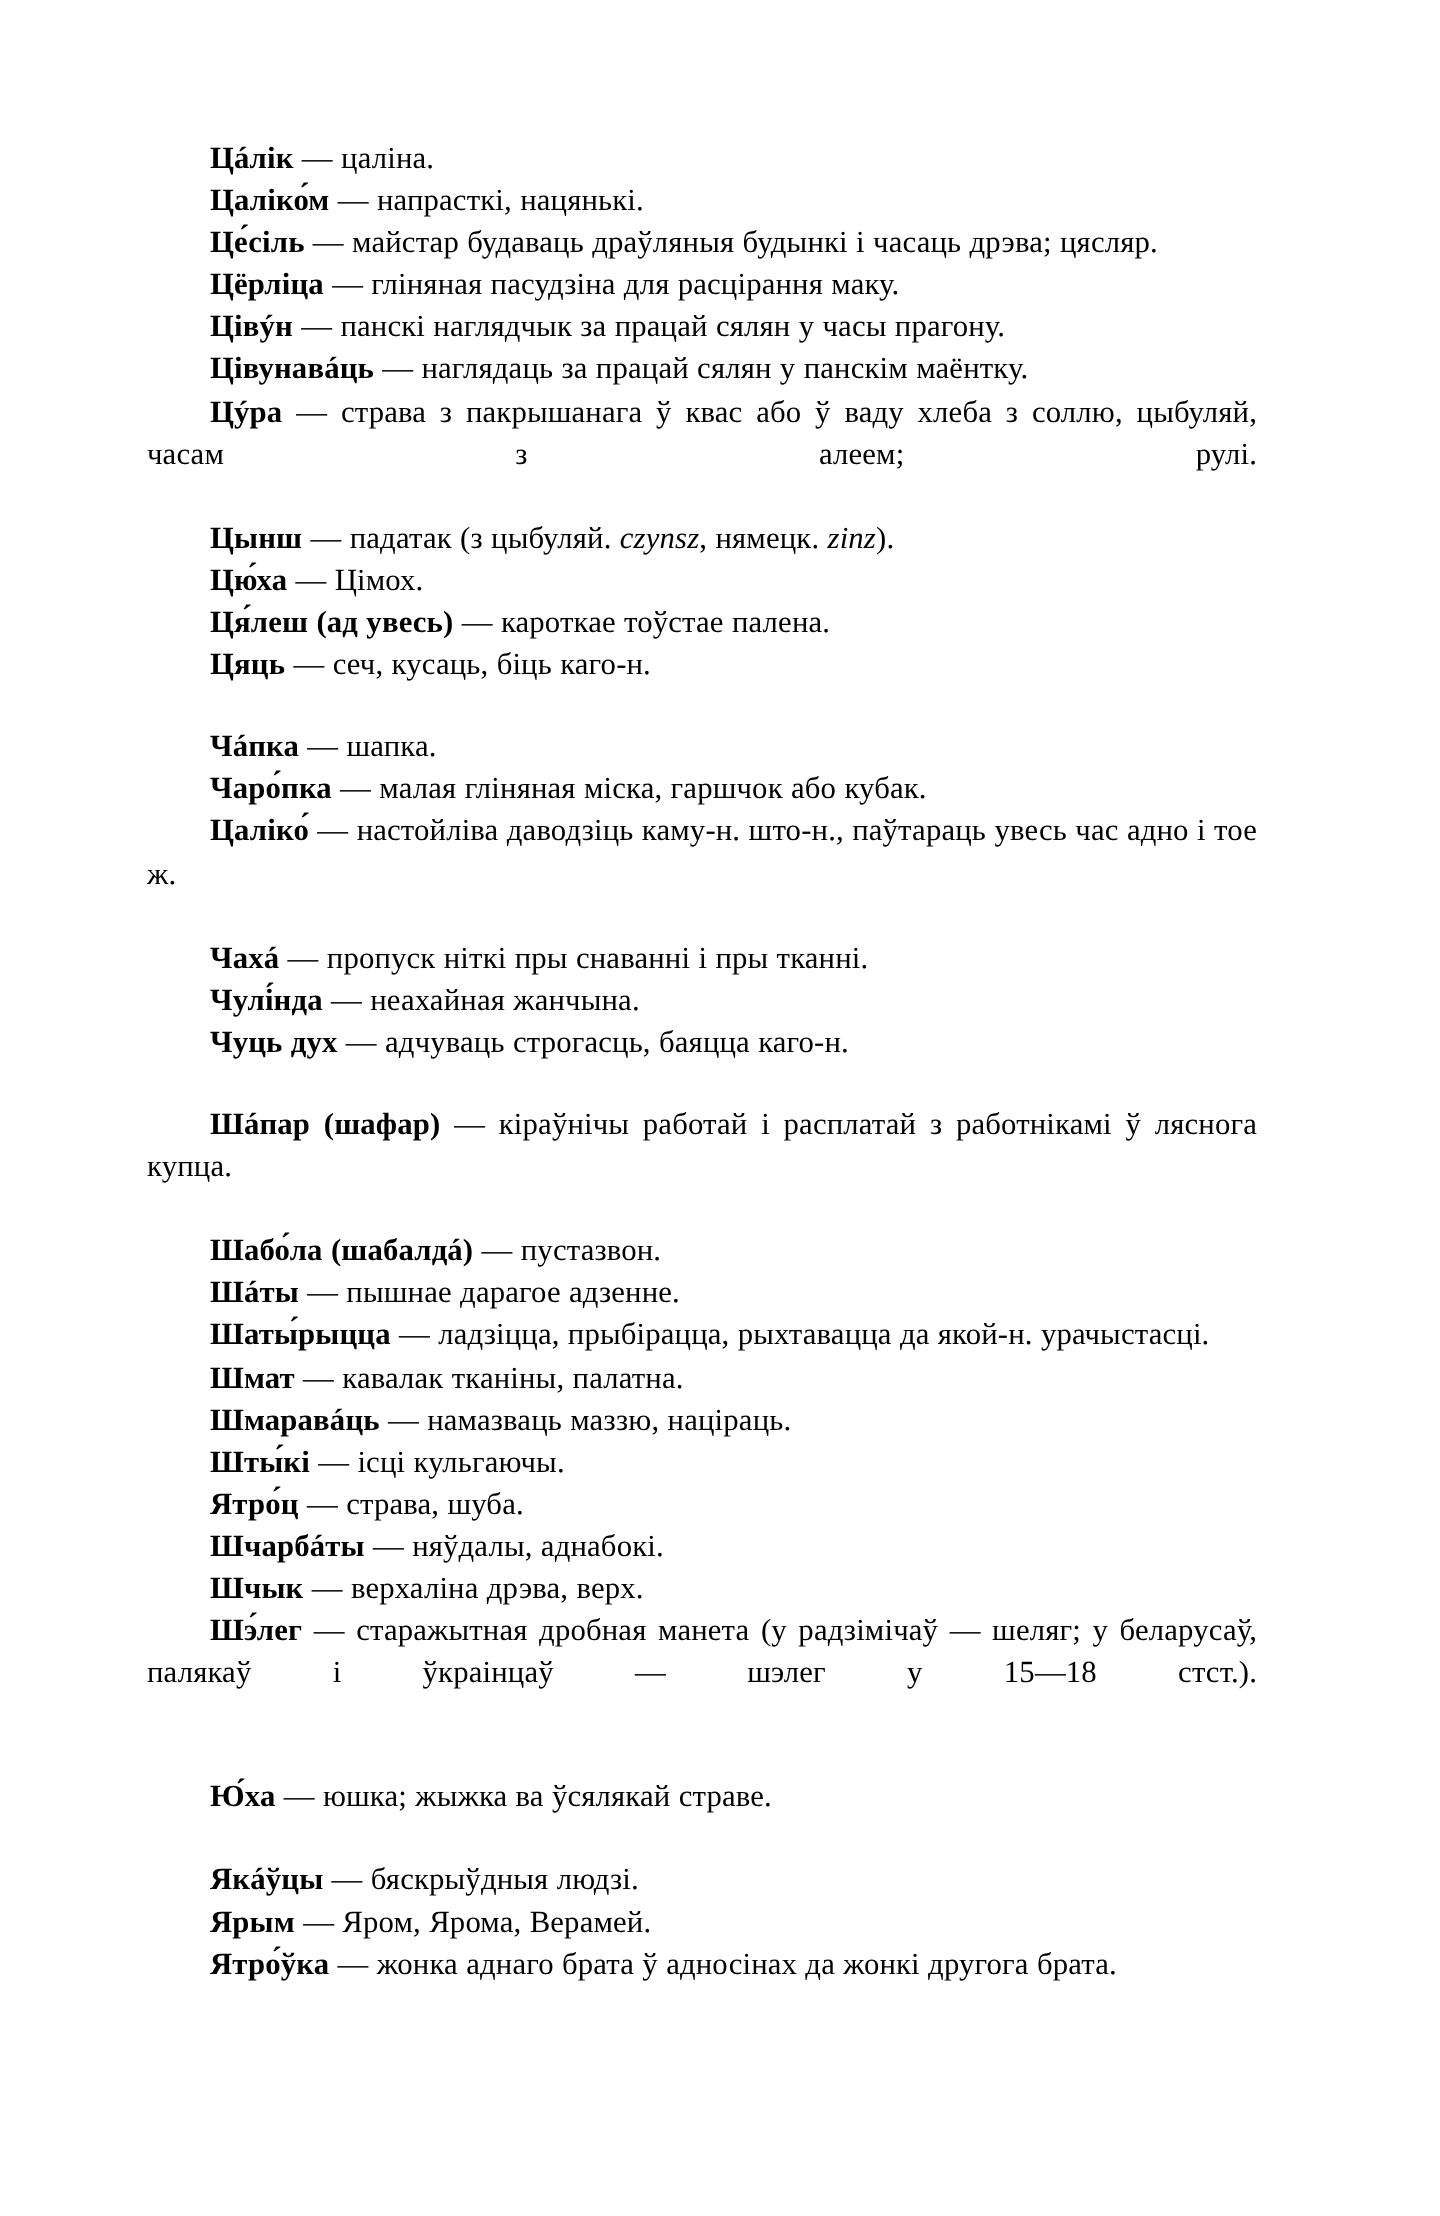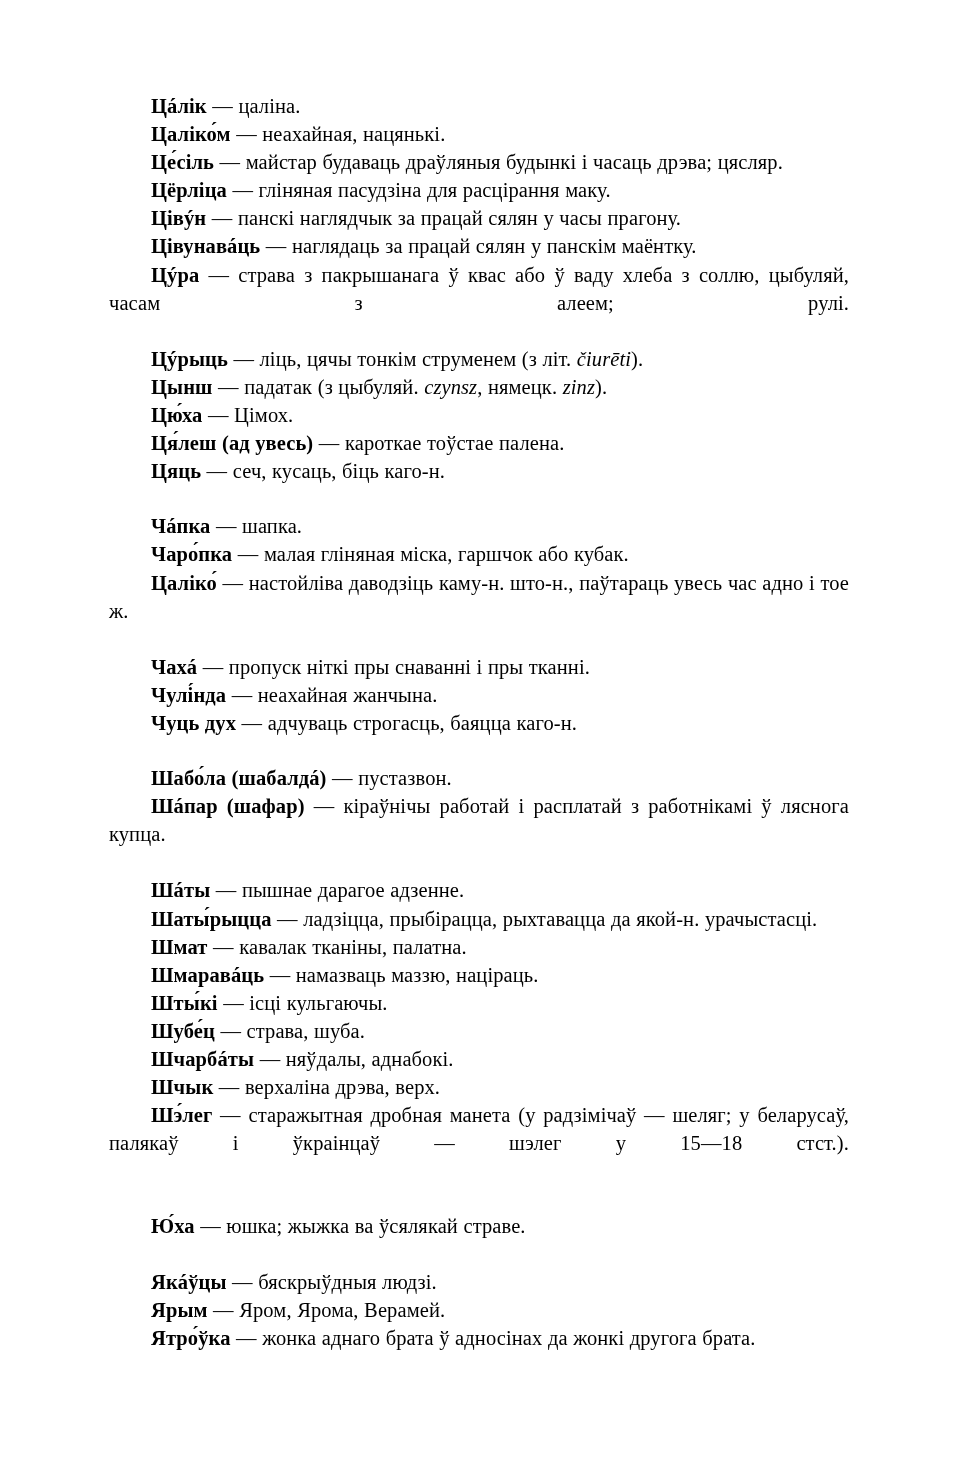--- a/index.html
+++ b/index.html
@@ -15,21 +15,21 @@
     overflow: hidden;
   }
   .page {
     position: relative;
     width: 960px;
     height: 1477px;
     background: #ffffff;
   }
   .text-block {
     position: absolute;
-    left: 109px;
+    left: 98px;
     top: 92px;
     width: 740px;
   }
   .entry {
     margin: 0;
     padding: 0;
     text-indent: 42px;
     font-size: 20.5px;
     line-height: 28.1px;
     text-align: justify;
@@ -56,47 +56,46 @@
   .section-gap {
     height: 27px;
   }
 </style>
 </head>
 <body>
 
 <div class="page">
   <div class="text-block" id="glossary">
       <p class="entry single"><span class="hw">Цáлік</span><span> — </span><span>цаліна.</span></p>
-      <p class="entry single"><span class="hw">Цаліко́м</span><span> — </span><span>неахайная, нацянькі.</span></p>
+      <p class="entry single"><span class="hw">Цаліко́м</span><span> — </span><span>напрасткі, нацянькі.</span></p>
       <p class="entry single"><span class="hw">Це́сіль</span><span> — </span><span>майстар будаваць драўляныя будынкі і часаць дрэва; цясляр.</span></p>
       <p class="entry single"><span class="hw">Цёрліца</span><span> — </span><span>гліняная пасудзіна для расцірання маку.</span></p>
       <p class="entry single"><span class="hw">Цівýн</span><span> — </span><span>панскі наглядчык за працай сялян у часы прагону.</span></p>
       <p class="entry single"><span class="hw">Цівунавáць</span><span> — </span><span>наглядаць за працай сялян у панскім маёнтку.</span></p>
       <p class="entry"><span class="hw">Цýра</span><span> — </span><span>страва з пакрышанага ў квас або ў ваду хлеба з соллю, цыбуляй, часам з алеем; рулі.</span></p>
-      <p class="entry single"><span class="hw">Цýрыць</span><span> — </span><span class="">ліць, цячы тонкім струменем (з літ. </span><span class="lat">čiurēti</span><span class="">).</span></p>
       <p class="entry single"><span class="hw">Цынш</span><span> — </span><span class="">падатак (з цыбуляй. </span><span class="lat">czynsz</span><span class="">, нямецк. </span><span class="lat">zinz</span><span class="">).</span></p>
       <p class="entry single"><span class="hw">Цю́ха</span><span> — </span><span>Цімох.</span></p>
       <p class="entry single"><span class="hw">Ця́леш (ад увесь)</span><span> — </span><span>кароткае тоўстае палена.</span></p>
       <p class="entry single"><span class="hw">Цяць</span><span> — </span><span>сеч, кусаць, біць каго-н.</span></p>
       <div class="section-gap"></div>
       <p class="entry single"><span class="hw">Чáпка</span><span> — </span><span>шапка.</span></p>
       <p class="entry single"><span class="hw">Чаро́пка</span><span> — </span><span>малая гліняная міска, гаршчок або кубак.</span></p>
       <p class="entry"><span class="hw">Цаліко́</span><span> — </span><span>настойліва даводзіць каму-н. што-н., паўтараць увесь час адно і тое ж.</span></p>
       <p class="entry single"><span class="hw">Чахá</span><span> — </span><span>пропуск ніткі пры снаванні і пры тканні.</span></p>
       <p class="entry single"><span class="hw">Чулі́нда</span><span> — </span><span>неахайная жанчына.</span></p>
       <p class="entry single"><span class="hw">Чуць дух</span><span> — </span><span>адчуваць строгасць, баяцца каго-н.</span></p>
       <div class="section-gap"></div>
+      <p class="entry"><span class="hw">Шáпар (шафар)</span><span> — </span><span>кіраўнічы работай і расплатай з работнікамі ў ляснога купца.</span></p>
       <p class="entry single"><span class="hw">Шабо́ла (шабалдá)</span><span> — </span><span>пустазвон.</span></p>
-      <p class="entry"><span class="hw">Шáпар (шафар)</span><span> — </span><span>кіраўнічы работай і расплатай з работнікамі ў ляснога купца.</span></p>
       <p class="entry single"><span class="hw">Шáты</span><span> — </span><span>пышнае дарагое адзенне.</span></p>
       <p class="entry single"><span class="hw">Шаты́рыцца</span><span> — </span><span>ладзіцца, прыбірацца, рыхтавацца да якой-н. урачыстасці.</span></p>
       <p class="entry single"><span class="hw">Шмат</span><span> — </span><span>кавалак тканіны, палатна.</span></p>
       <p class="entry single"><span class="hw">Шмаравáць</span><span> — </span><span>намазваць маззю, націраць.</span></p>
       <p class="entry single"><span class="hw">Шты́кі</span><span> — </span><span>ісці кульгаючы.</span></p>
-      <p class="entry single"><span class="hw">Шубе́ц</span><span> — </span><span>страва, шуба.</span></p>
+      <p class="entry single"><span class="hw">Ятро́ц</span><span> — </span><span>страва, шуба.</span></p>
       <p class="entry single"><span class="hw">Шчарбáты</span><span> — </span><span>няўдалы, аднабокі.</span></p>
       <p class="entry single"><span class="hw">Шчык</span><span> — </span><span>верхаліна дрэва, верх.</span></p>
       <p class="entry"><span class="hw">Шэ́лег</span><span> — </span><span>старажытная дробная манета (у радзімічаў — шеляг; у беларусаў, палякаў і ўкраінцаў — шэлег у 15—18 стст.).</span></p>
       <div class="section-gap"></div>
       <p class="entry single"><span class="hw">Ю́ха</span><span> — </span><span>юшка; жыжка ва ўсялякай страве.</span></p>
       <div class="section-gap"></div>
       <p class="entry single"><span class="hw">Якáўцы</span><span> — </span><span>бяскрыўдныя людзі.</span></p>
       <p class="entry single"><span class="hw">Ярым</span><span> — </span><span>Яром, Ярома, Верамей.</span></p>
       <p class="entry single"><span class="hw">Ятро́ўка</span><span> — </span><span>жонка аднаго брата ў адносінах да жонкі другога брата.</span></p>
     </div>

